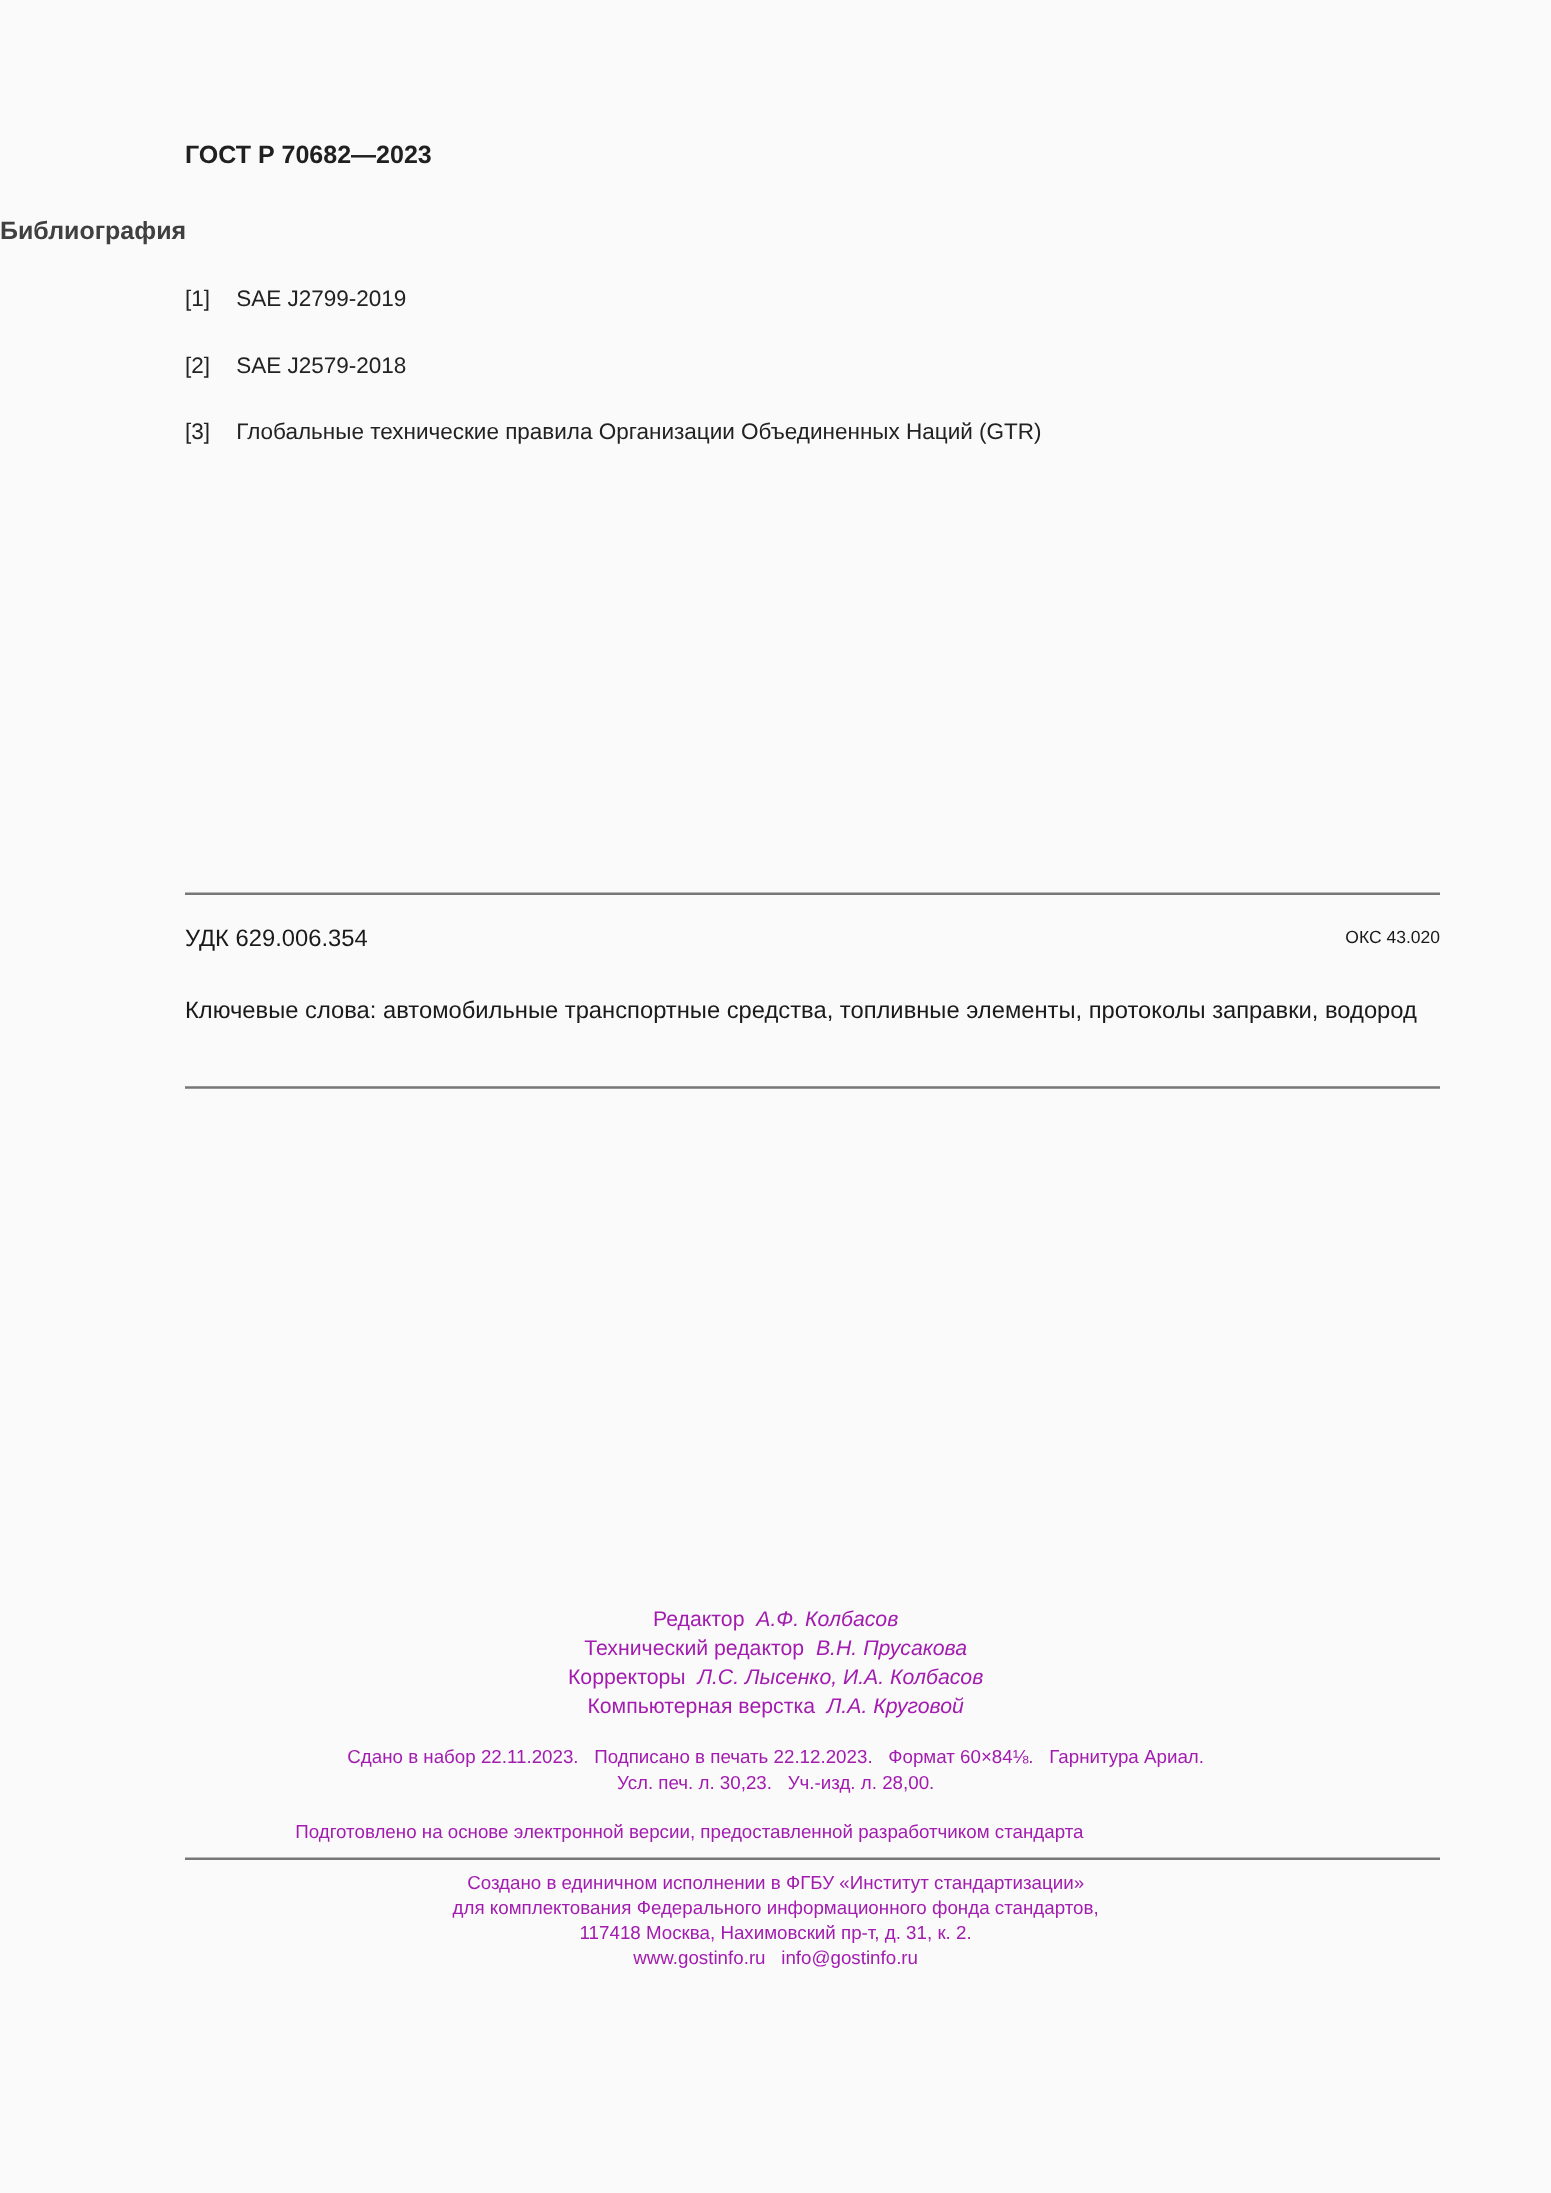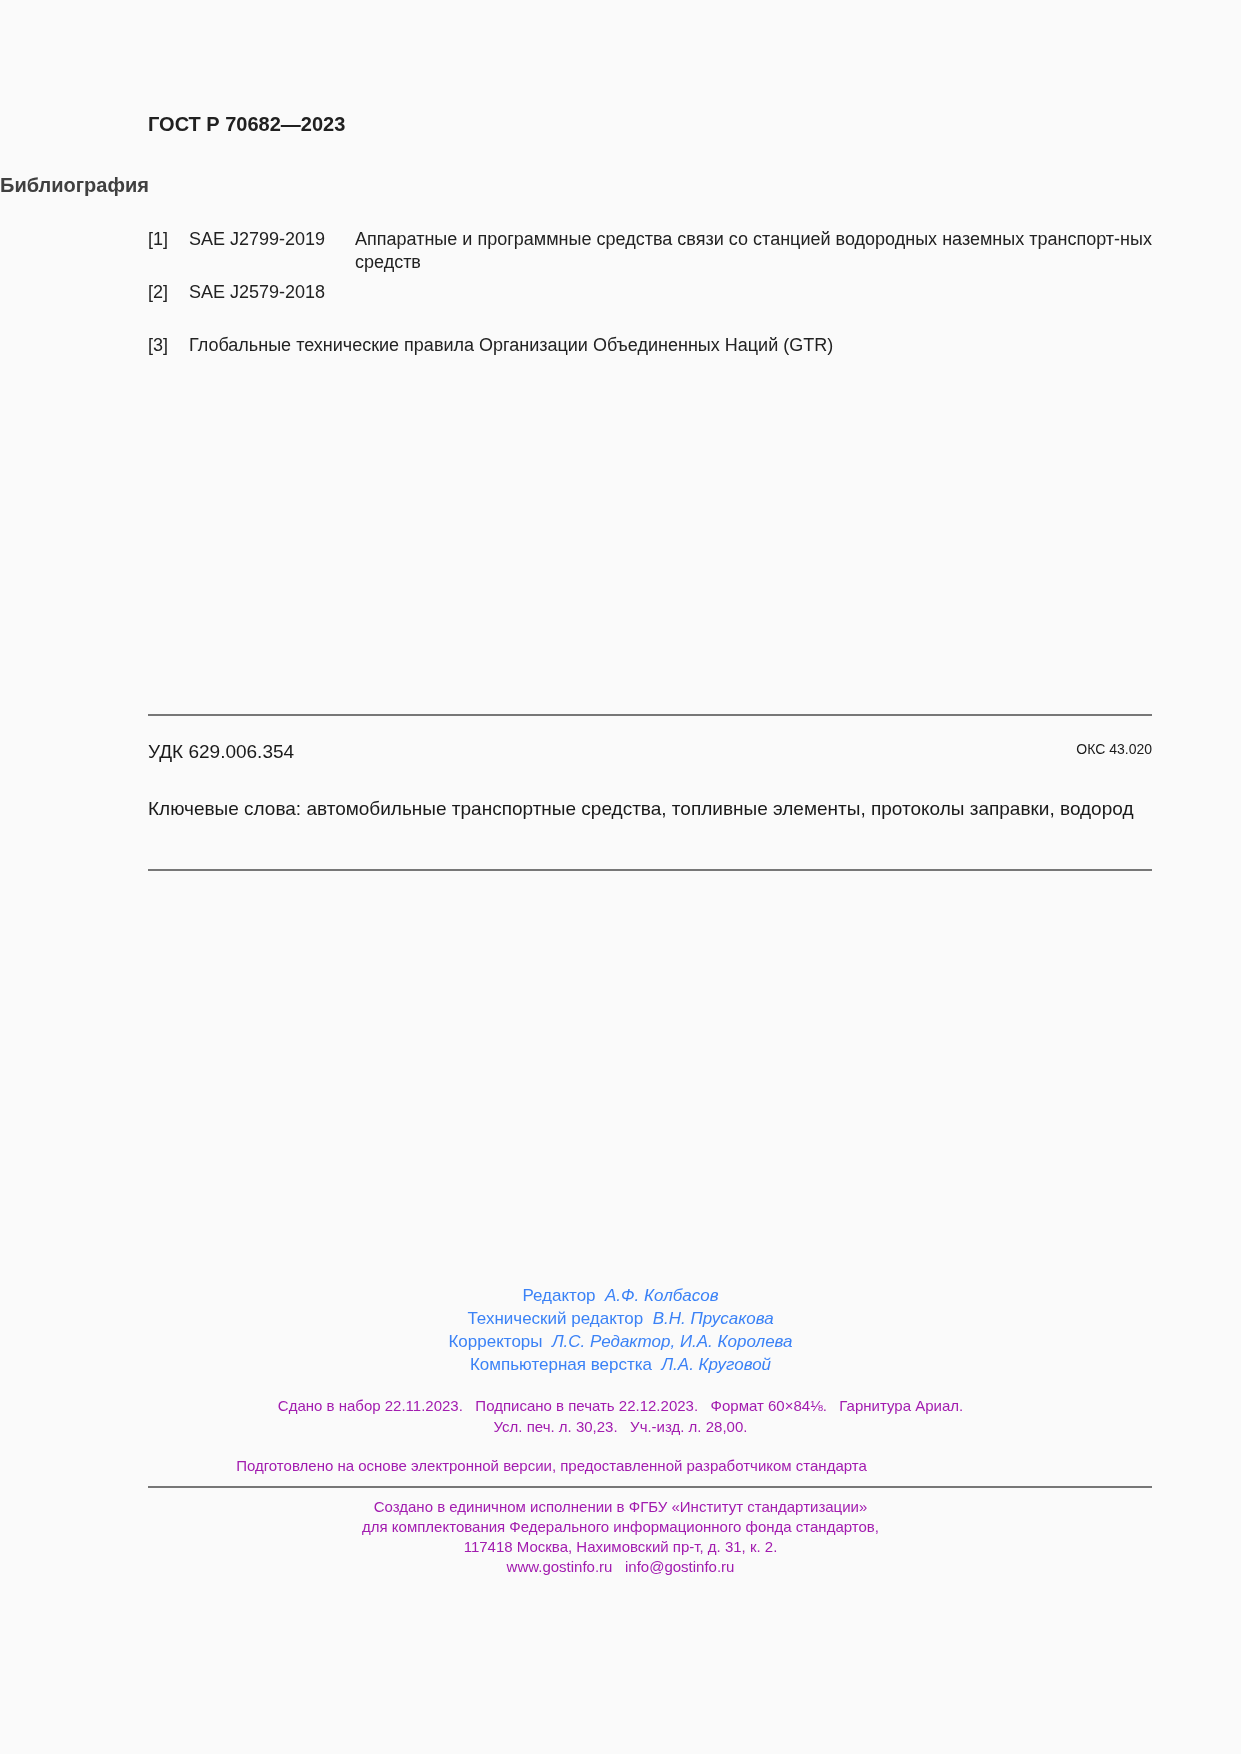--- a/index.html
+++ b/index.html
@@ -12,34 +12,33 @@
   .bib-title { left: 0; width: 1300px; top: 174px; text-align: left; font-size: 20px; font-weight: bold; color: #404040; }
   .ref { left: 148px; width: 1004px; font-size: 18px; line-height: 23px; color: #222; }
   .ref .num { position: absolute; left: 0; top: 0; }
   .ref .code { position: absolute; left: 41px; top: 0; }
   .ref .text { margin-left: 207px; text-align: justify; }
   .ref.noncode .text { margin-left: 41px; }
   .rule { left: 148px; width: 1004px; height: 0; border-top: 2px solid #777; }
   .udk { left: 148px; top: 741px; font-size: 19px; }
   .oks { right: 89px; top: 741px; font-size: 14px; margin-left: 15px; }
   .keywords { left: 148px; width: 1004px; top: 795px; font-size: 19px; line-height: 27px; text-align: justify; text-align-last: left; }
-  .credits { left: 0; width: 1300px; text-align: center; font-size: 17px; line-height: 23px; color: #3b82f6; }
+  .credits { left: 0; width: 1300px; text-align: center; font-size: 17px; line-height: 23px; color: #a21caf; }
   .credits .name { font-style: italic; }
   .small { left: 0; width: 1300px; text-align: center; font-size: 15px; line-height: 21px; color: #a21caf; white-space: pre; }
 </style>
 </head>
 <body>
 
 <div class="abs doc-code">ГОСТ Р 70682—2023</div>
 <div class="abs bib-title" style="width:1241px">Библиография</div>
 
 <div class="abs ref" style="top:228px">
   <span class="num">[1]</span>
   <span class="code">SAE J2799-2019</span>
-  <div class="text">Аппаратные и программные средства связи со станцией водородных наземных транспорт-ных средств</div>
 </div>
 <div class="abs ref" style="top:281px">
   <span class="num">[2]</span>
   <span class="code">SAE J2579-2018</span>
 </div>
 <div class="abs ref noncode" style="top:334px">
   <span class="num">[3]</span>
   <div class="text">Глобальные технические правила Организации Объединенных Наций (GTR)</div>
 </div>
 
@@ -49,21 +48,21 @@
 <div class="abs keywords">Ключевые слова: автомобильные транспортные средства, топливные элементы, протоколы заправки, водород</div>
 <div class="abs rule" style="top:869px"></div>
 
 <div class="abs credits" style="width:1241px;top:1284px">
   <span>Редактор</span>&nbsp; <span class="name">А.Ф. Колбасов</span>
 </div>
 <div class="abs credits" style="width:1241px;top:1307px">
   <span>Технический редактор</span>&nbsp; <span class="name">В.Н. Прусакова</span>
 </div>
 <div class="abs credits" style="width:1241px;top:1330px">
-  <span>Корректоры</span>&nbsp; <span class="name">Л.С. Редактор, И.А. Королева</span>
+  <span>Корректоры</span>&nbsp; <span class="name">Л.С. Лысенко, И.А. Колбасов</span>
 </div>
 <div class="abs credits" style="width:1241px;top:1353px">
   <span>Компьютерная верстка</span>&nbsp; <span class="name">Л.А. Круговой</span>
 </div>
 
 <div class="abs small" style="width:1241px;top:1395px">Сдано в набор 22.11.2023.   Подписано в печать 22.12.2023.   Формат 60×84⅛.   Гарнитура Ариал.</div>
 <div class="abs small" style="width:1241px;top:1416px">Усл. печ. л. 30,23.   Уч.-изд. л. 28,00.</div>
 <div class="abs small" style="width:1103px;top:1455px">Подготовлено на основе электронной версии, предоставленной разработчиком стандарта</div>
 
 <div class="abs rule" style="top:1486px"></div>

